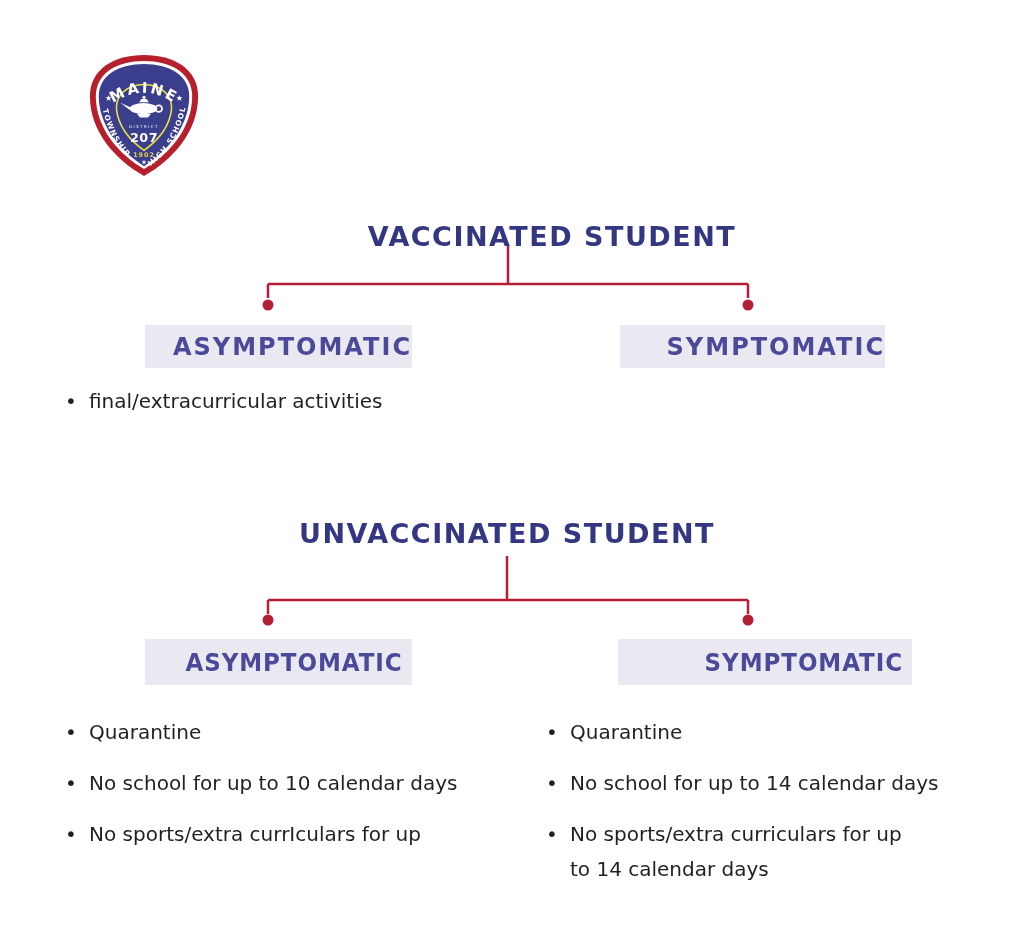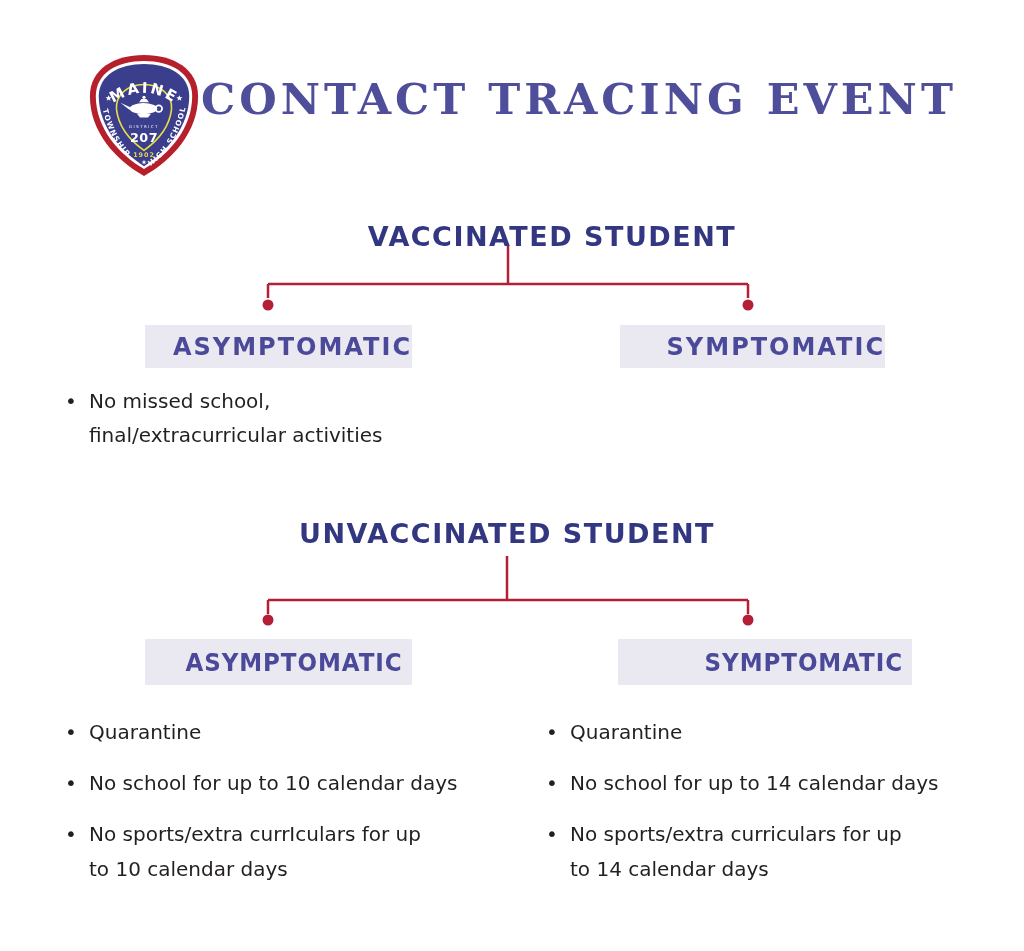--- a/index.html
+++ b/index.html
@@ -90,40 +90,38 @@
       <textPath href="#pathRight" startOffset="4%">HIGH SCHOOL</textPath>
     </text>
     <text class="district" x="60" y="77" text-anchor="middle">DISTRICT</text>
     <text class="num" x="60" y="91" text-anchor="middle">207</text>
     <text class="year" x="60" y="107" text-anchor="middle">1902</text>
     <use href="#starShape" class="star" transform="translate(24,47)"></use>
     <use href="#starShape" class="star" transform="translate(96,47)"></use>
     <use href="#starShape" class="star" transform="translate(60,112) scale(0.8)"></use>
   </svg>
 
-  <div class="abs page-title">CONTACT TRACING EVENT</div>
 
   <div class="abs section-title" style="left:508px;top:220px;margin-left:44px;">VACCINATED STUDENT</div>
 
   <svg class="abs connector" style="top:246px;" width="1024" height="66" viewBox="0 0 1024 66">
     <path d="M508,0 L508,38 M268,38 L748,38 M268,38 L268,52 M748,38 L748,52"></path>
     <circle cx="268" cy="59" r="5.5"></circle>
     <circle cx="748" cy="59" r="5.5"></circle>
   </svg>
 
   <div class="abs outcome-label" style="left:145px;top:325px;width:267px;height:43px;">
     <span class="label-text">ASYMPTOMATIC</span>
   </div>
   <div class="abs outcome-label" style="left:620px;top:325px;width:265px;height:43px;">
     <span class="label-text">SYMPTOMATIC</span>
   </div>
 
   <div class="abs bullet-col" style="left:62px;top:384px;width:440px;">
     <div class="bullet-item">
-      <span class="bullet-line">No missed school,</span>
       <span class="bullet-line">final/extracurricular activities</span>
     </div>
   </div>
 
   <div class="abs section-title" style="left:507px;top:517px;">UNVACCINATED STUDENT</div>
 
   <svg class="abs connector" style="top:556px;" width="1024" height="72" viewBox="0 0 1024 72">
     <path d="M507,0 L507,44 M268,44 L748,44 M268,44 L268,58 M748,44 L748,58"></path>
     <circle cx="268" cy="64" r="5.5"></circle>
     <circle cx="748" cy="64" r="5.5"></circle>
@@ -138,21 +136,20 @@
 
   <div class="abs bullet-col roomy" style="left:62px;top:699px;width:450px;">
     <div class="bullet-item">
       <span class="bullet-line">Quarantine</span>
     </div>
     <div class="bullet-item">
       <span class="bullet-line">No school for up to 10 calendar days</span>
     </div>
     <div class="bullet-item">
       <span class="bullet-line">No sports/extra currIculars for up</span>
-      <span class="bullet-line">to 10 calendar days</span>
     </div>
   </div>
   <div class="abs bullet-col roomy" style="left:543px;top:699px;width:460px;">
     <div class="bullet-item">
       <span class="bullet-line">Quarantine</span>
     </div>
     <div class="bullet-item">
       <span class="bullet-line">No school for up to 14 calendar days</span>
     </div>
     <div class="bullet-item">

